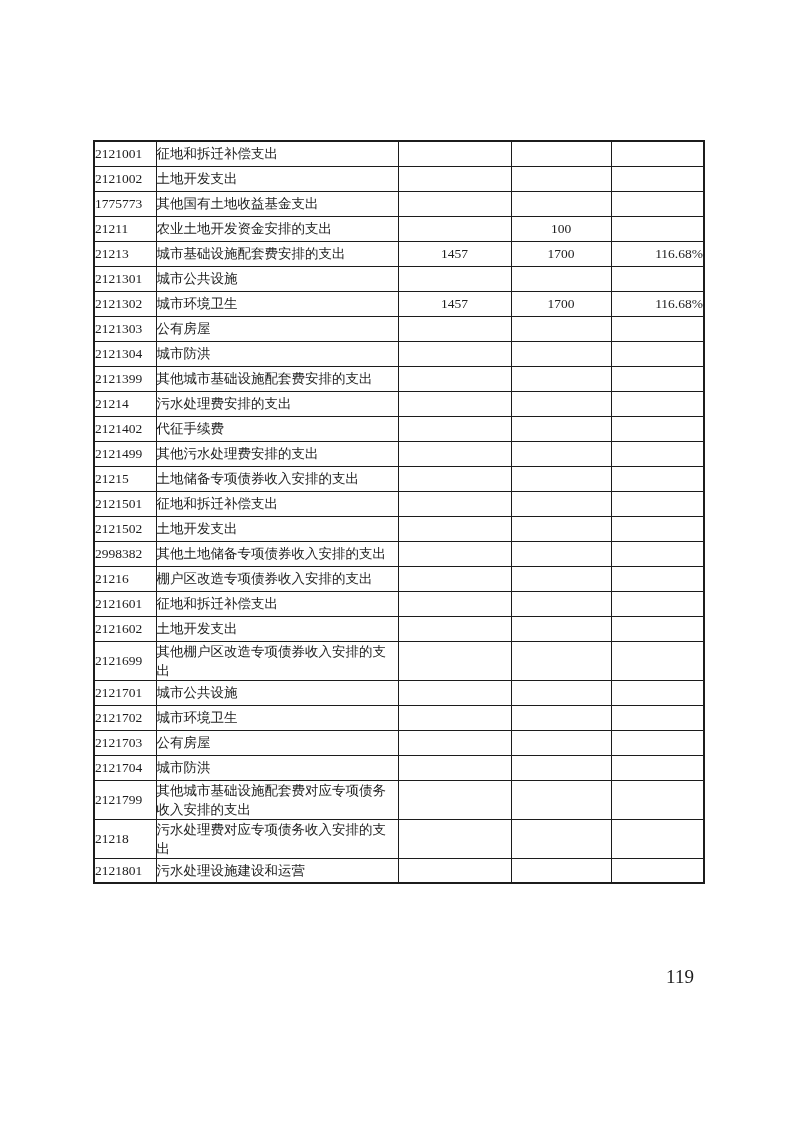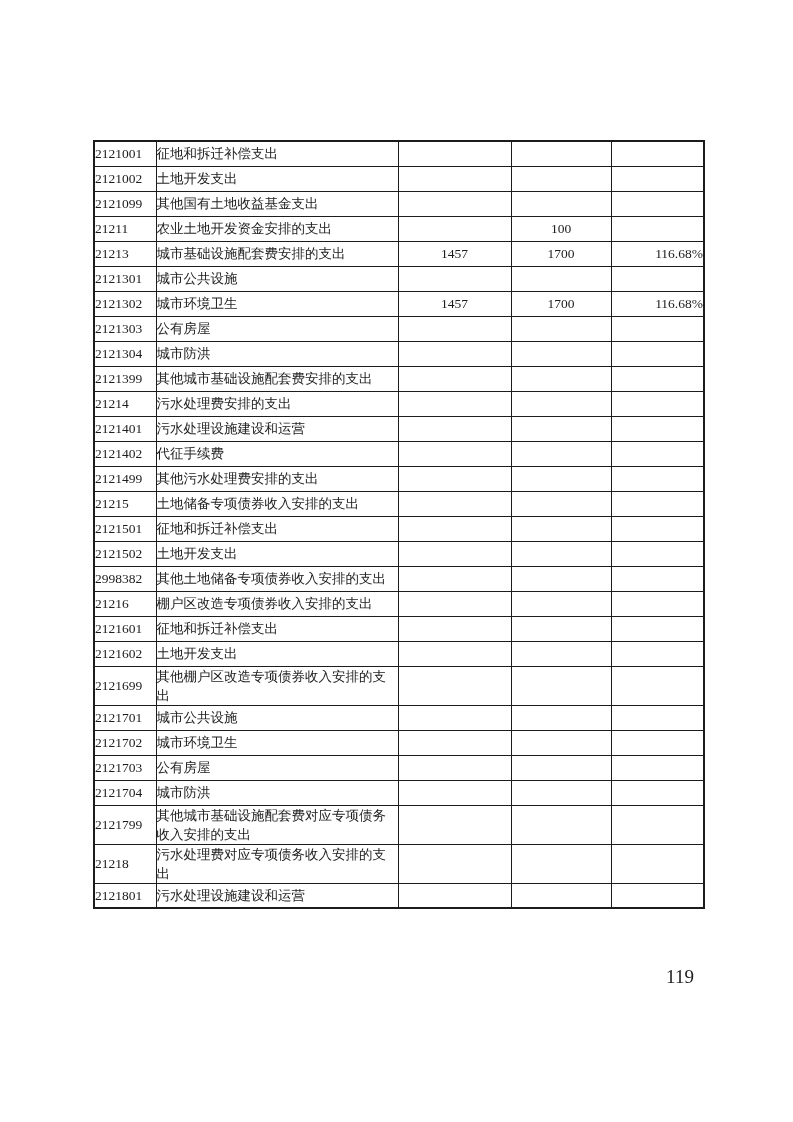--- a/index.html
+++ b/index.html
@@ -87,21 +87,21 @@
     <td class="cell-pct"></td>
   </tr>
         <tr>
     <td class="cell-code">2121002</td>
     <td class="cell-name">土地开发支出</td>
     <td class="cell-num"></td>
     <td class="cell-num"></td>
     <td class="cell-pct"></td>
   </tr>
         <tr>
-    <td class="cell-code">2121099</td>
+    <td class="cell-code">1775773</td>
     <td class="cell-name">其他国有土地收益基金支出</td>
     <td class="cell-num"></td>
     <td class="cell-num"></td>
     <td class="cell-pct"></td>
   </tr>
         <tr>
     <td class="cell-code">21211</td>
     <td class="cell-name">农业土地开发资金安排的支出</td>
     <td class="cell-num"></td>
     <td class="cell-num">100</td>
@@ -150,27 +150,20 @@
     <td class="cell-pct"></td>
   </tr>
         <tr>
     <td class="cell-code">21214</td>
     <td class="cell-name">污水处理费安排的支出</td>
     <td class="cell-num"></td>
     <td class="cell-num"></td>
     <td class="cell-pct"></td>
   </tr>
         <tr>
-    <td class="cell-code">2121401</td>
-    <td class="cell-name">污水处理设施建设和运营</td>
-    <td class="cell-num"></td>
-    <td class="cell-num"></td>
-    <td class="cell-pct"></td>
-  </tr>
-        <tr>
     <td class="cell-code">2121402</td>
     <td class="cell-name">代征手续费</td>
     <td class="cell-num"></td>
     <td class="cell-num"></td>
     <td class="cell-pct"></td>
   </tr>
         <tr>
     <td class="cell-code">2121499</td>
     <td class="cell-name">其他污水处理费安排的支出</td>
     <td class="cell-num"></td>

